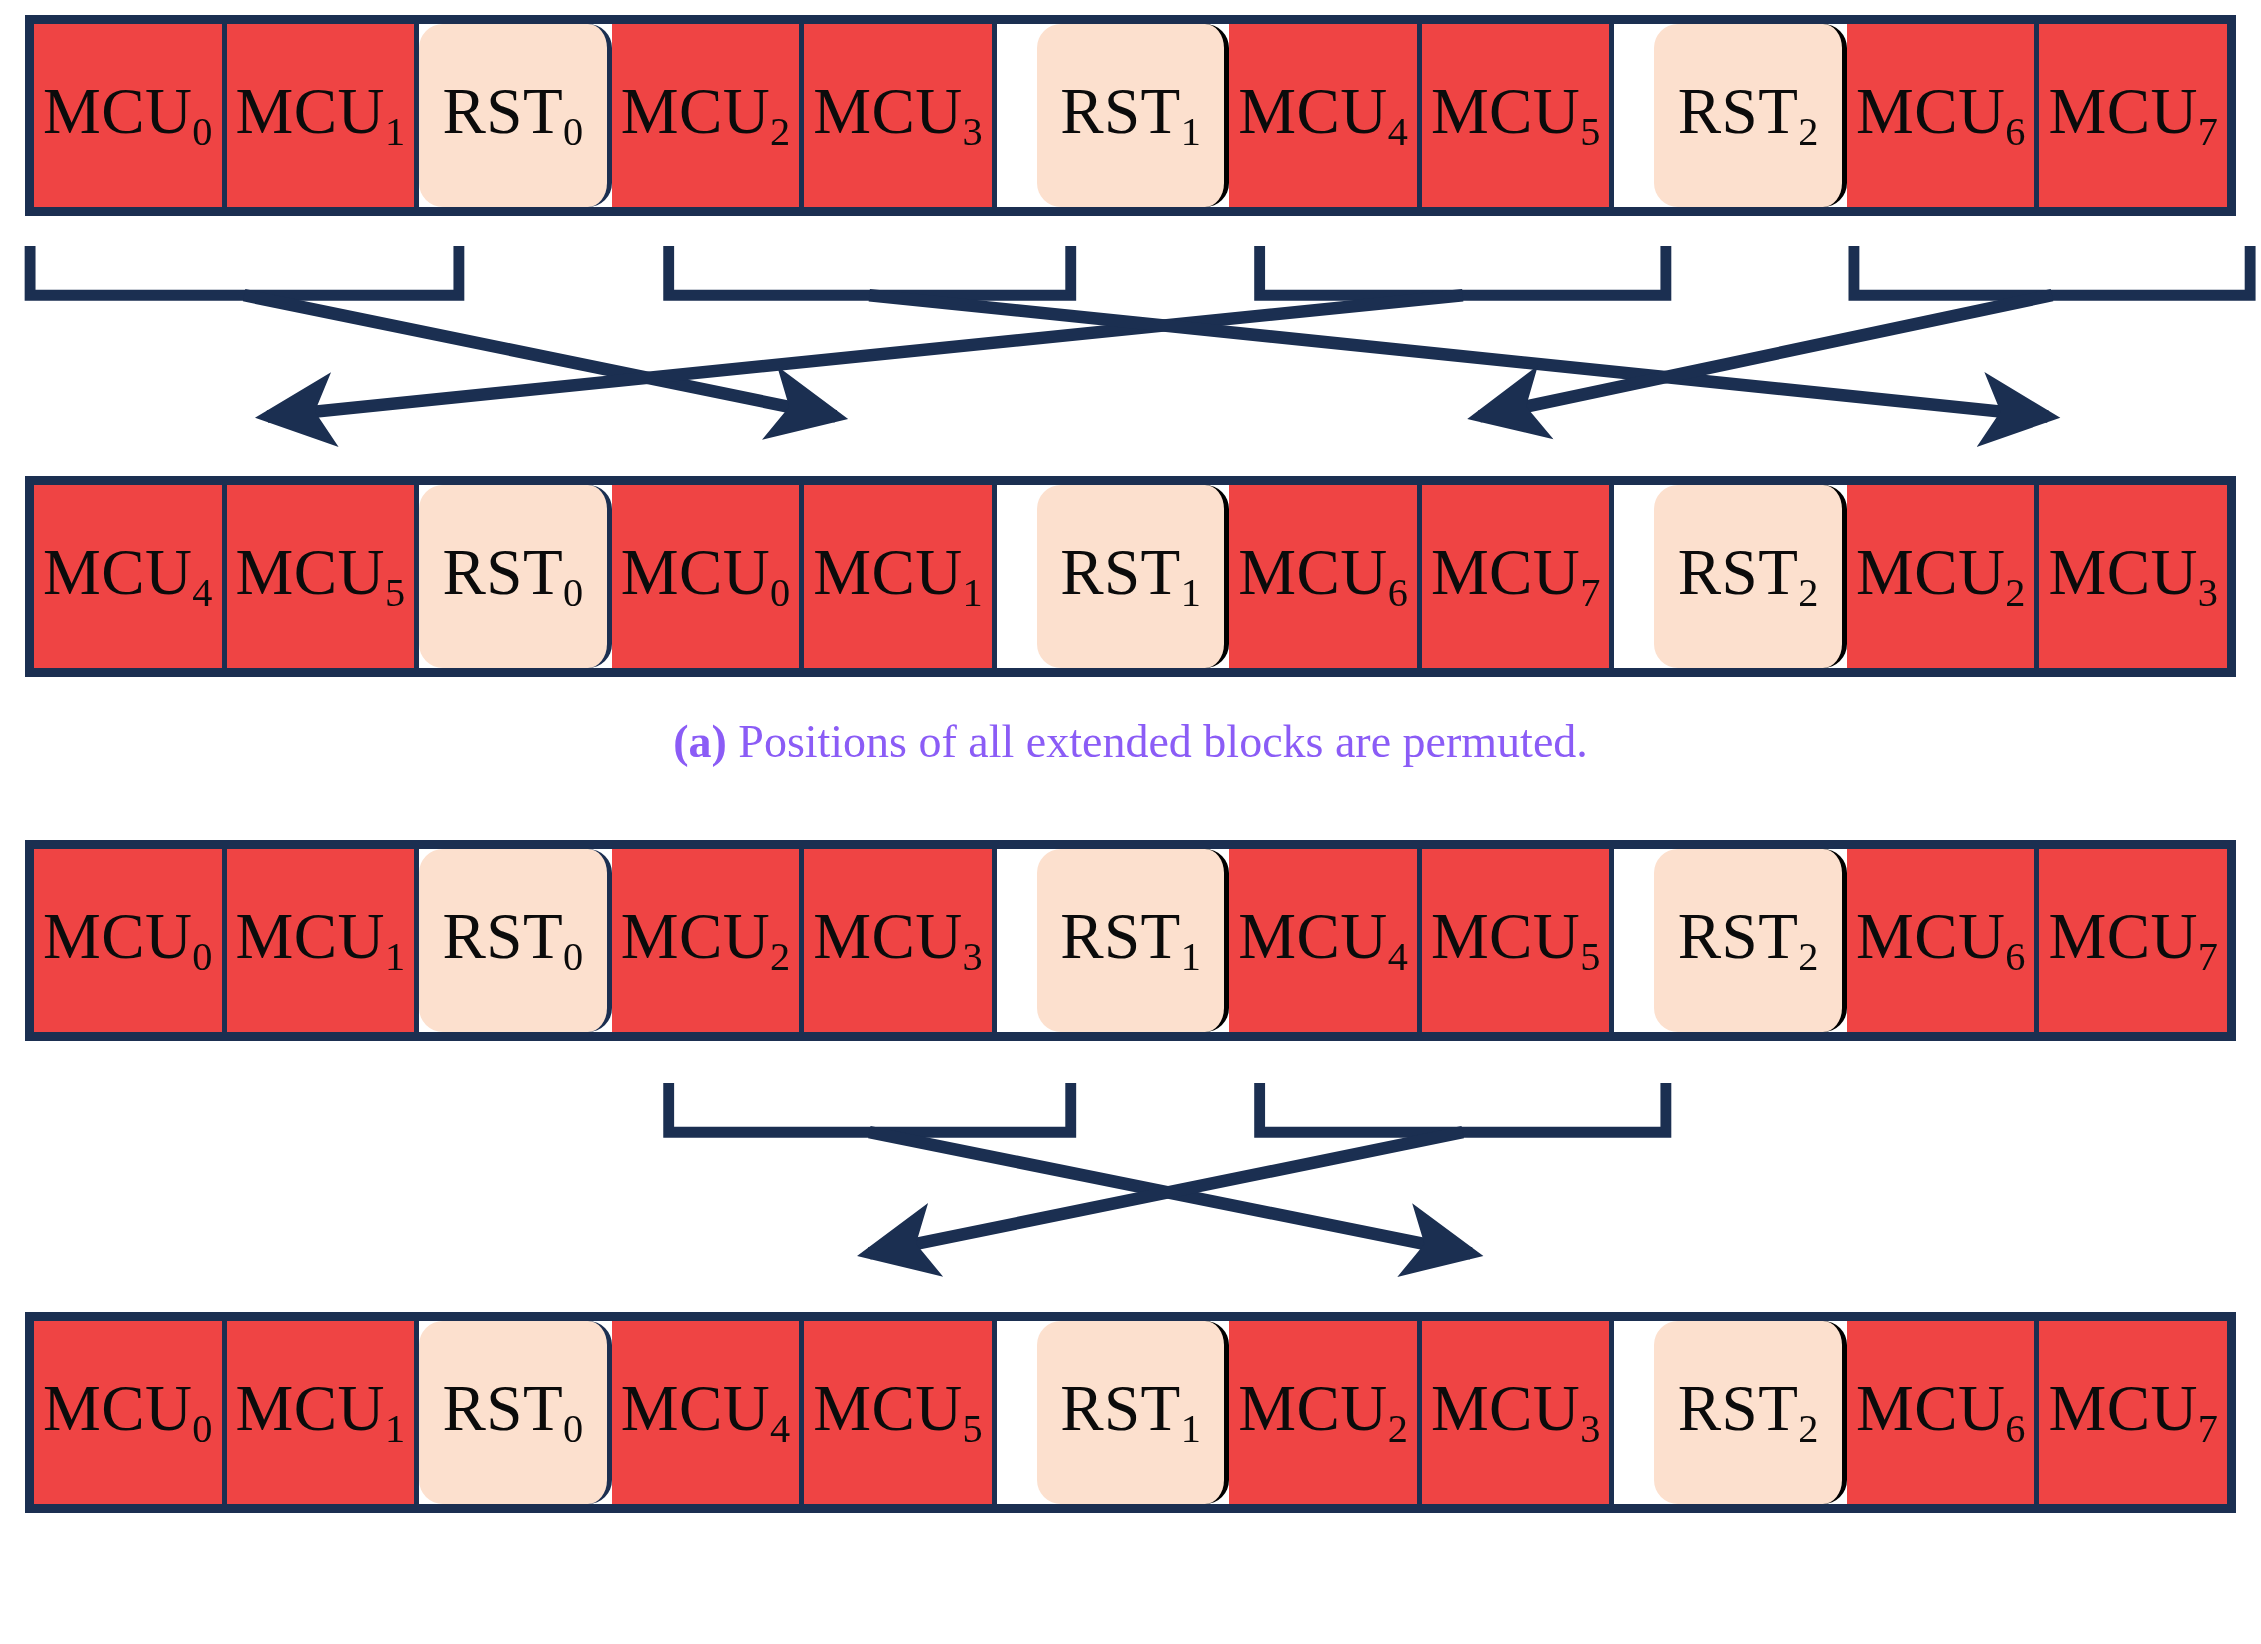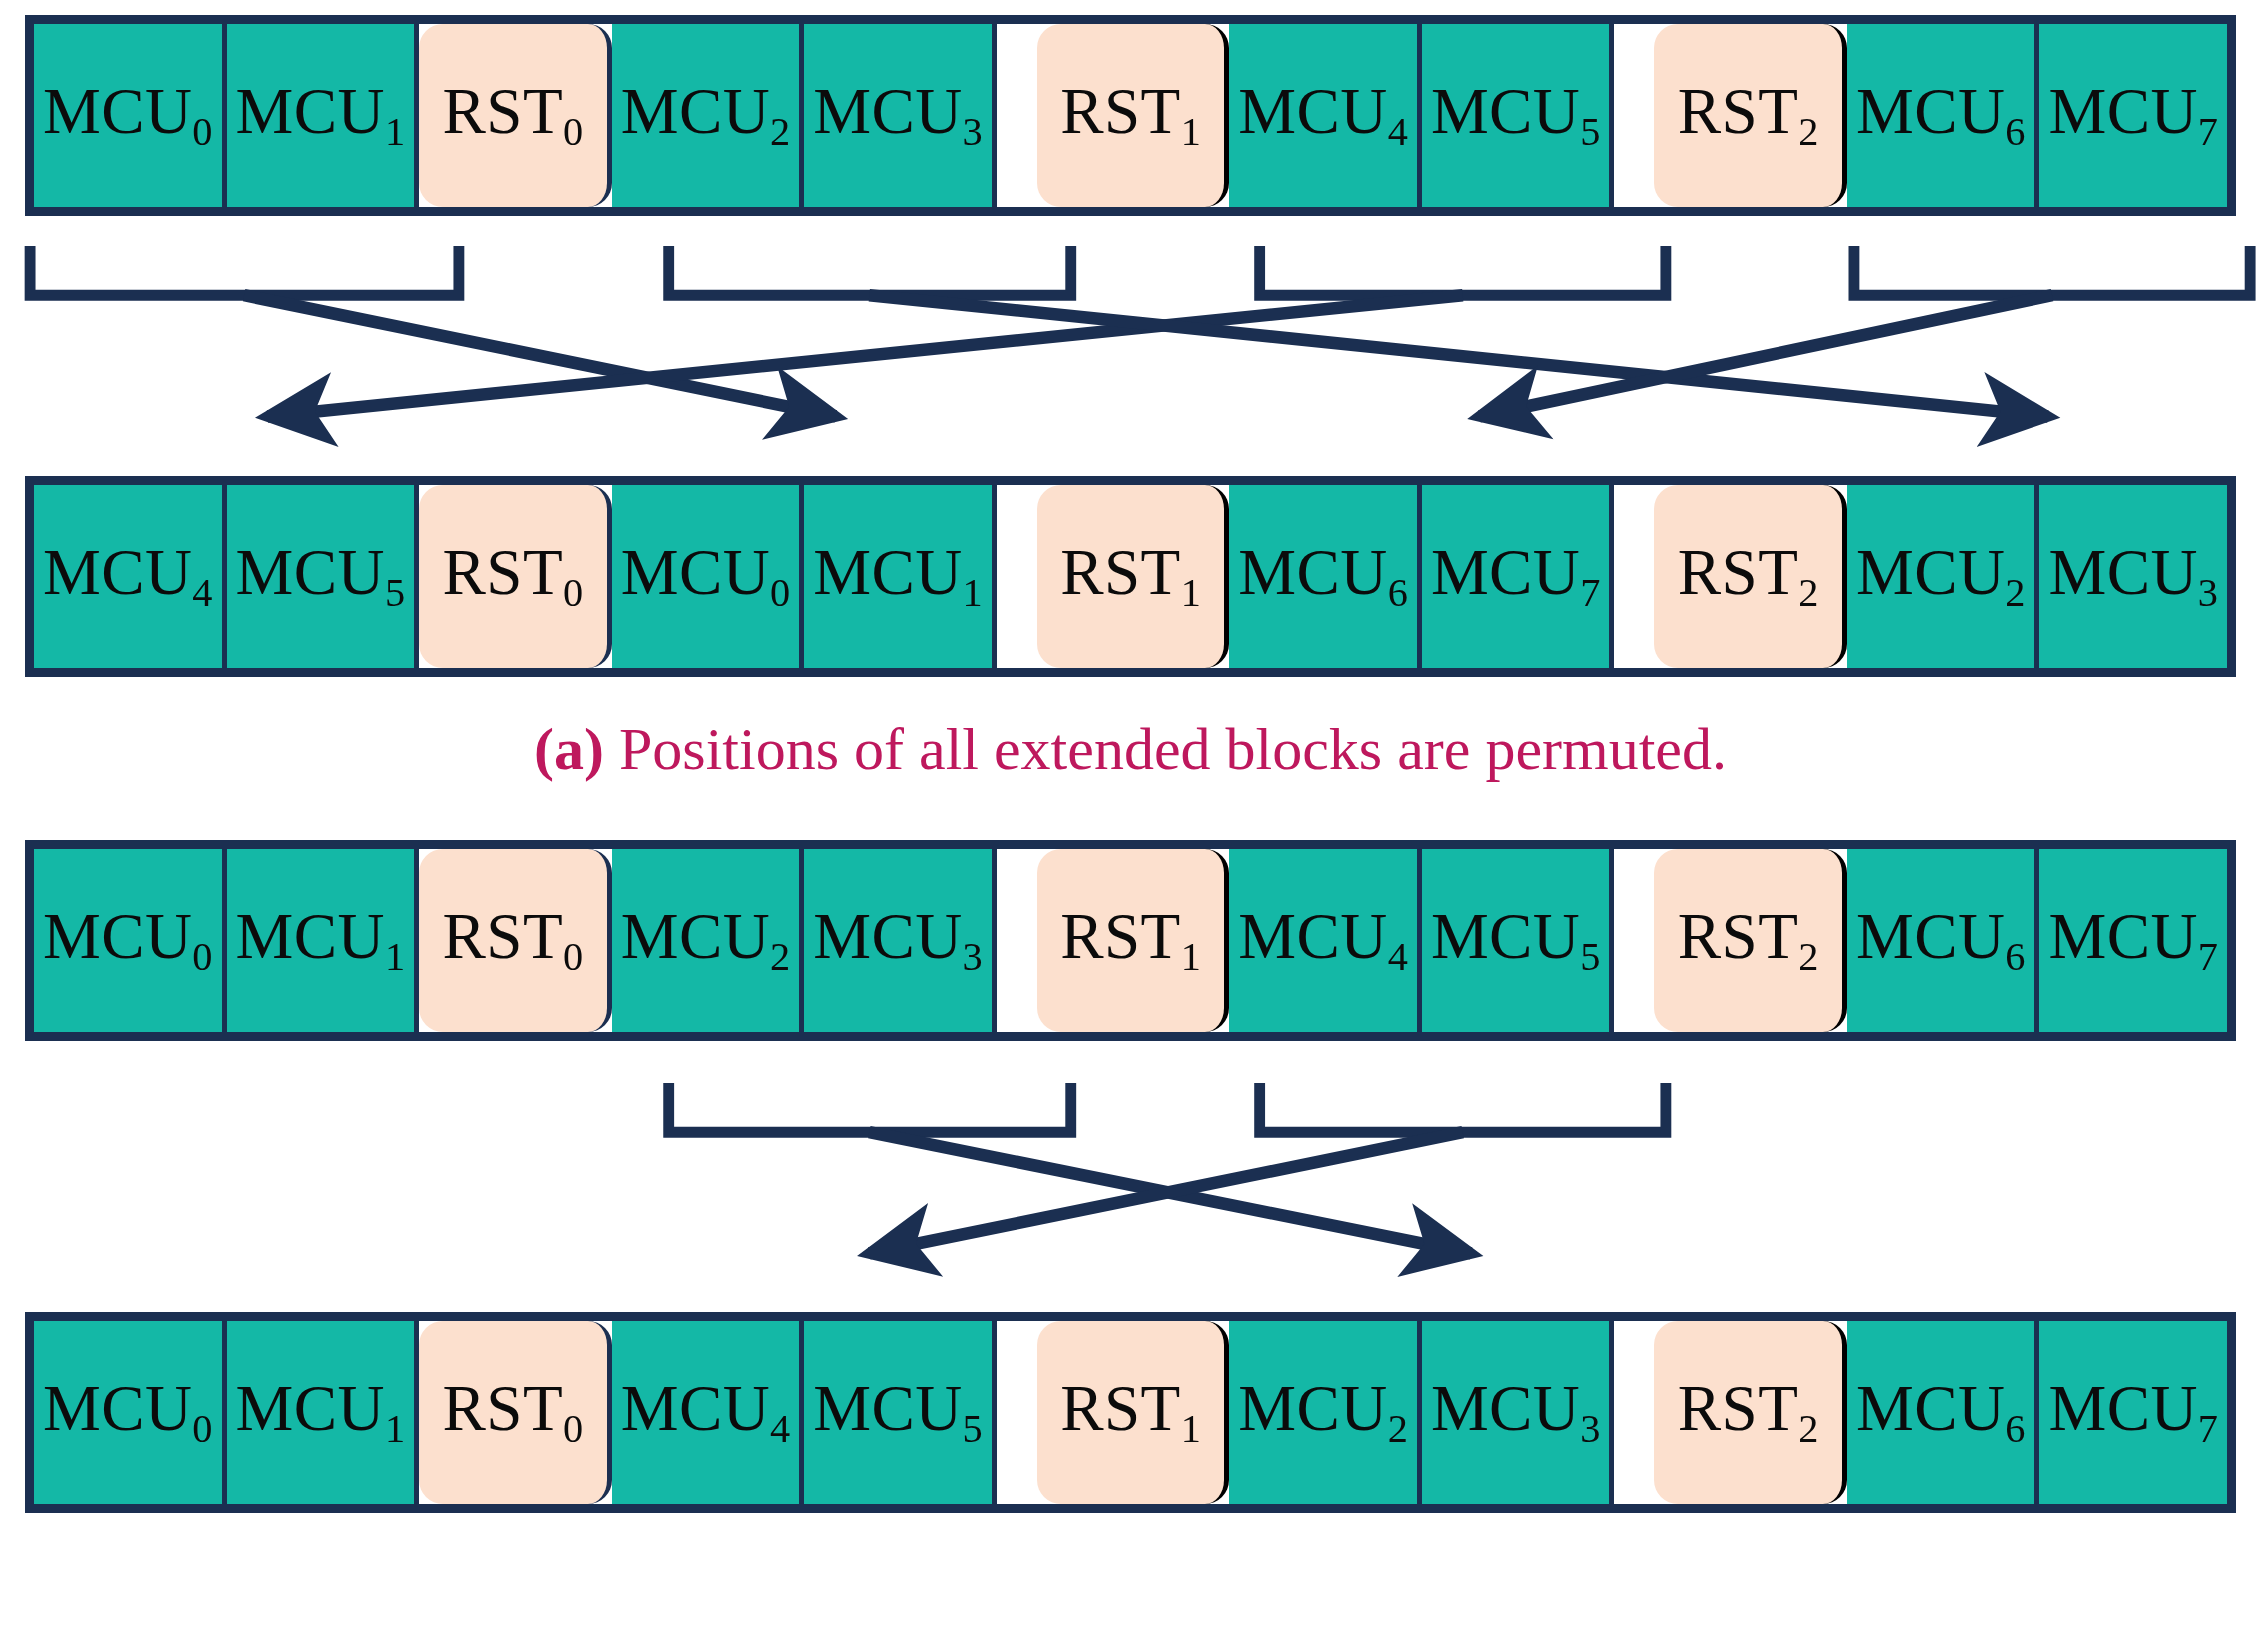--- a/index.html
+++ b/index.html
@@ -39,21 +39,21 @@
     border: 9.2px solid #1b2f51;
     background: #ffffff;
     display: flex;
     flex-direction: row;
     align-items: stretch;
   }
   .cell {
     flex: 1 1 0;
     box-sizing: border-box;
     border-right: 5.9px solid #1b2f51;
-    background: #14b8a6;
+    background: #ef4444;
     display: flex;
     align-items: center;
     justify-content: center;
     position: relative;
   }
   .cell:last-child { border-right: none; }
   .cell.rst {
     background: #fce0ce;
     border-radius: 24px;
   }
@@ -81,22 +81,22 @@
   }
   #conn-a { top: 199px; height: 276px; }
   #conn-b { top: 196px; height: 276px; }
 
   
   .caption {
     position: absolute;
     left: 0;
     width: 2261px;
     text-align: center;
-    font-size: 60px;
-    color: #be185d;
+    font-size: 46px;
+    color: #8b5cf6;
     white-space: nowrap;
   }
   .caption b { font-weight: bold; }
   #caption-a { top: 715px; }
 </style>
 </head>
 <body>
 
 <div class="figure">
 

